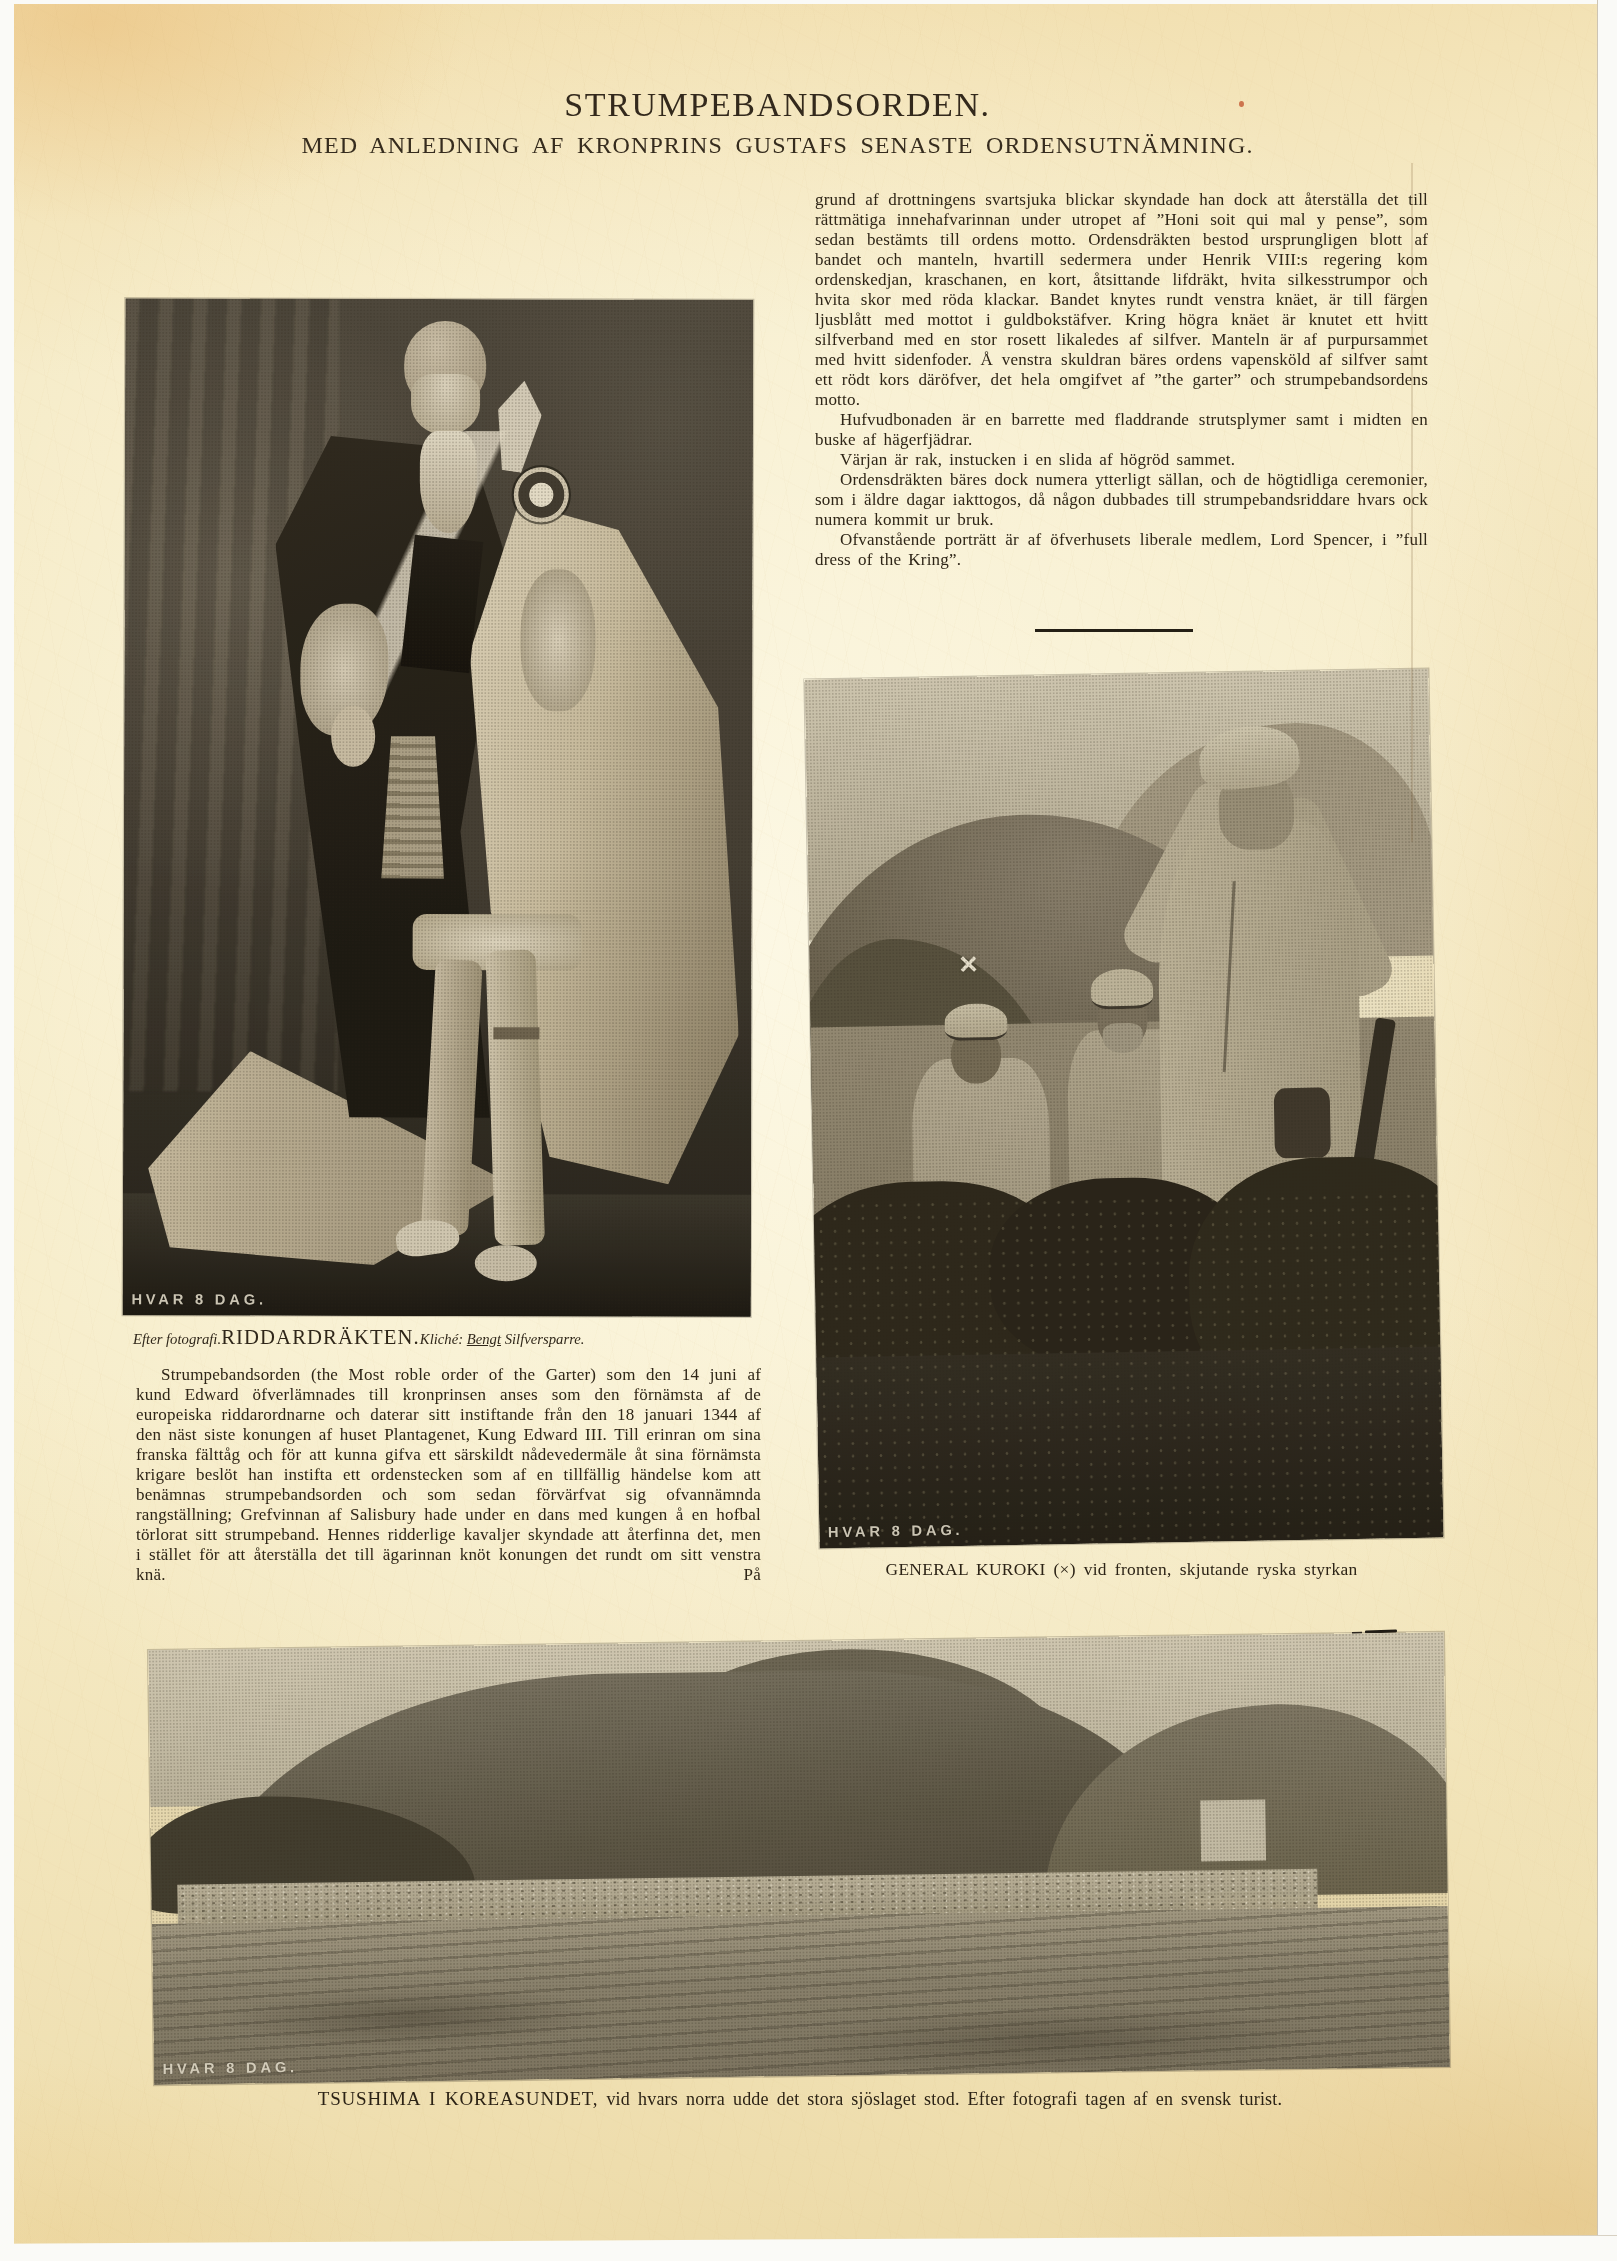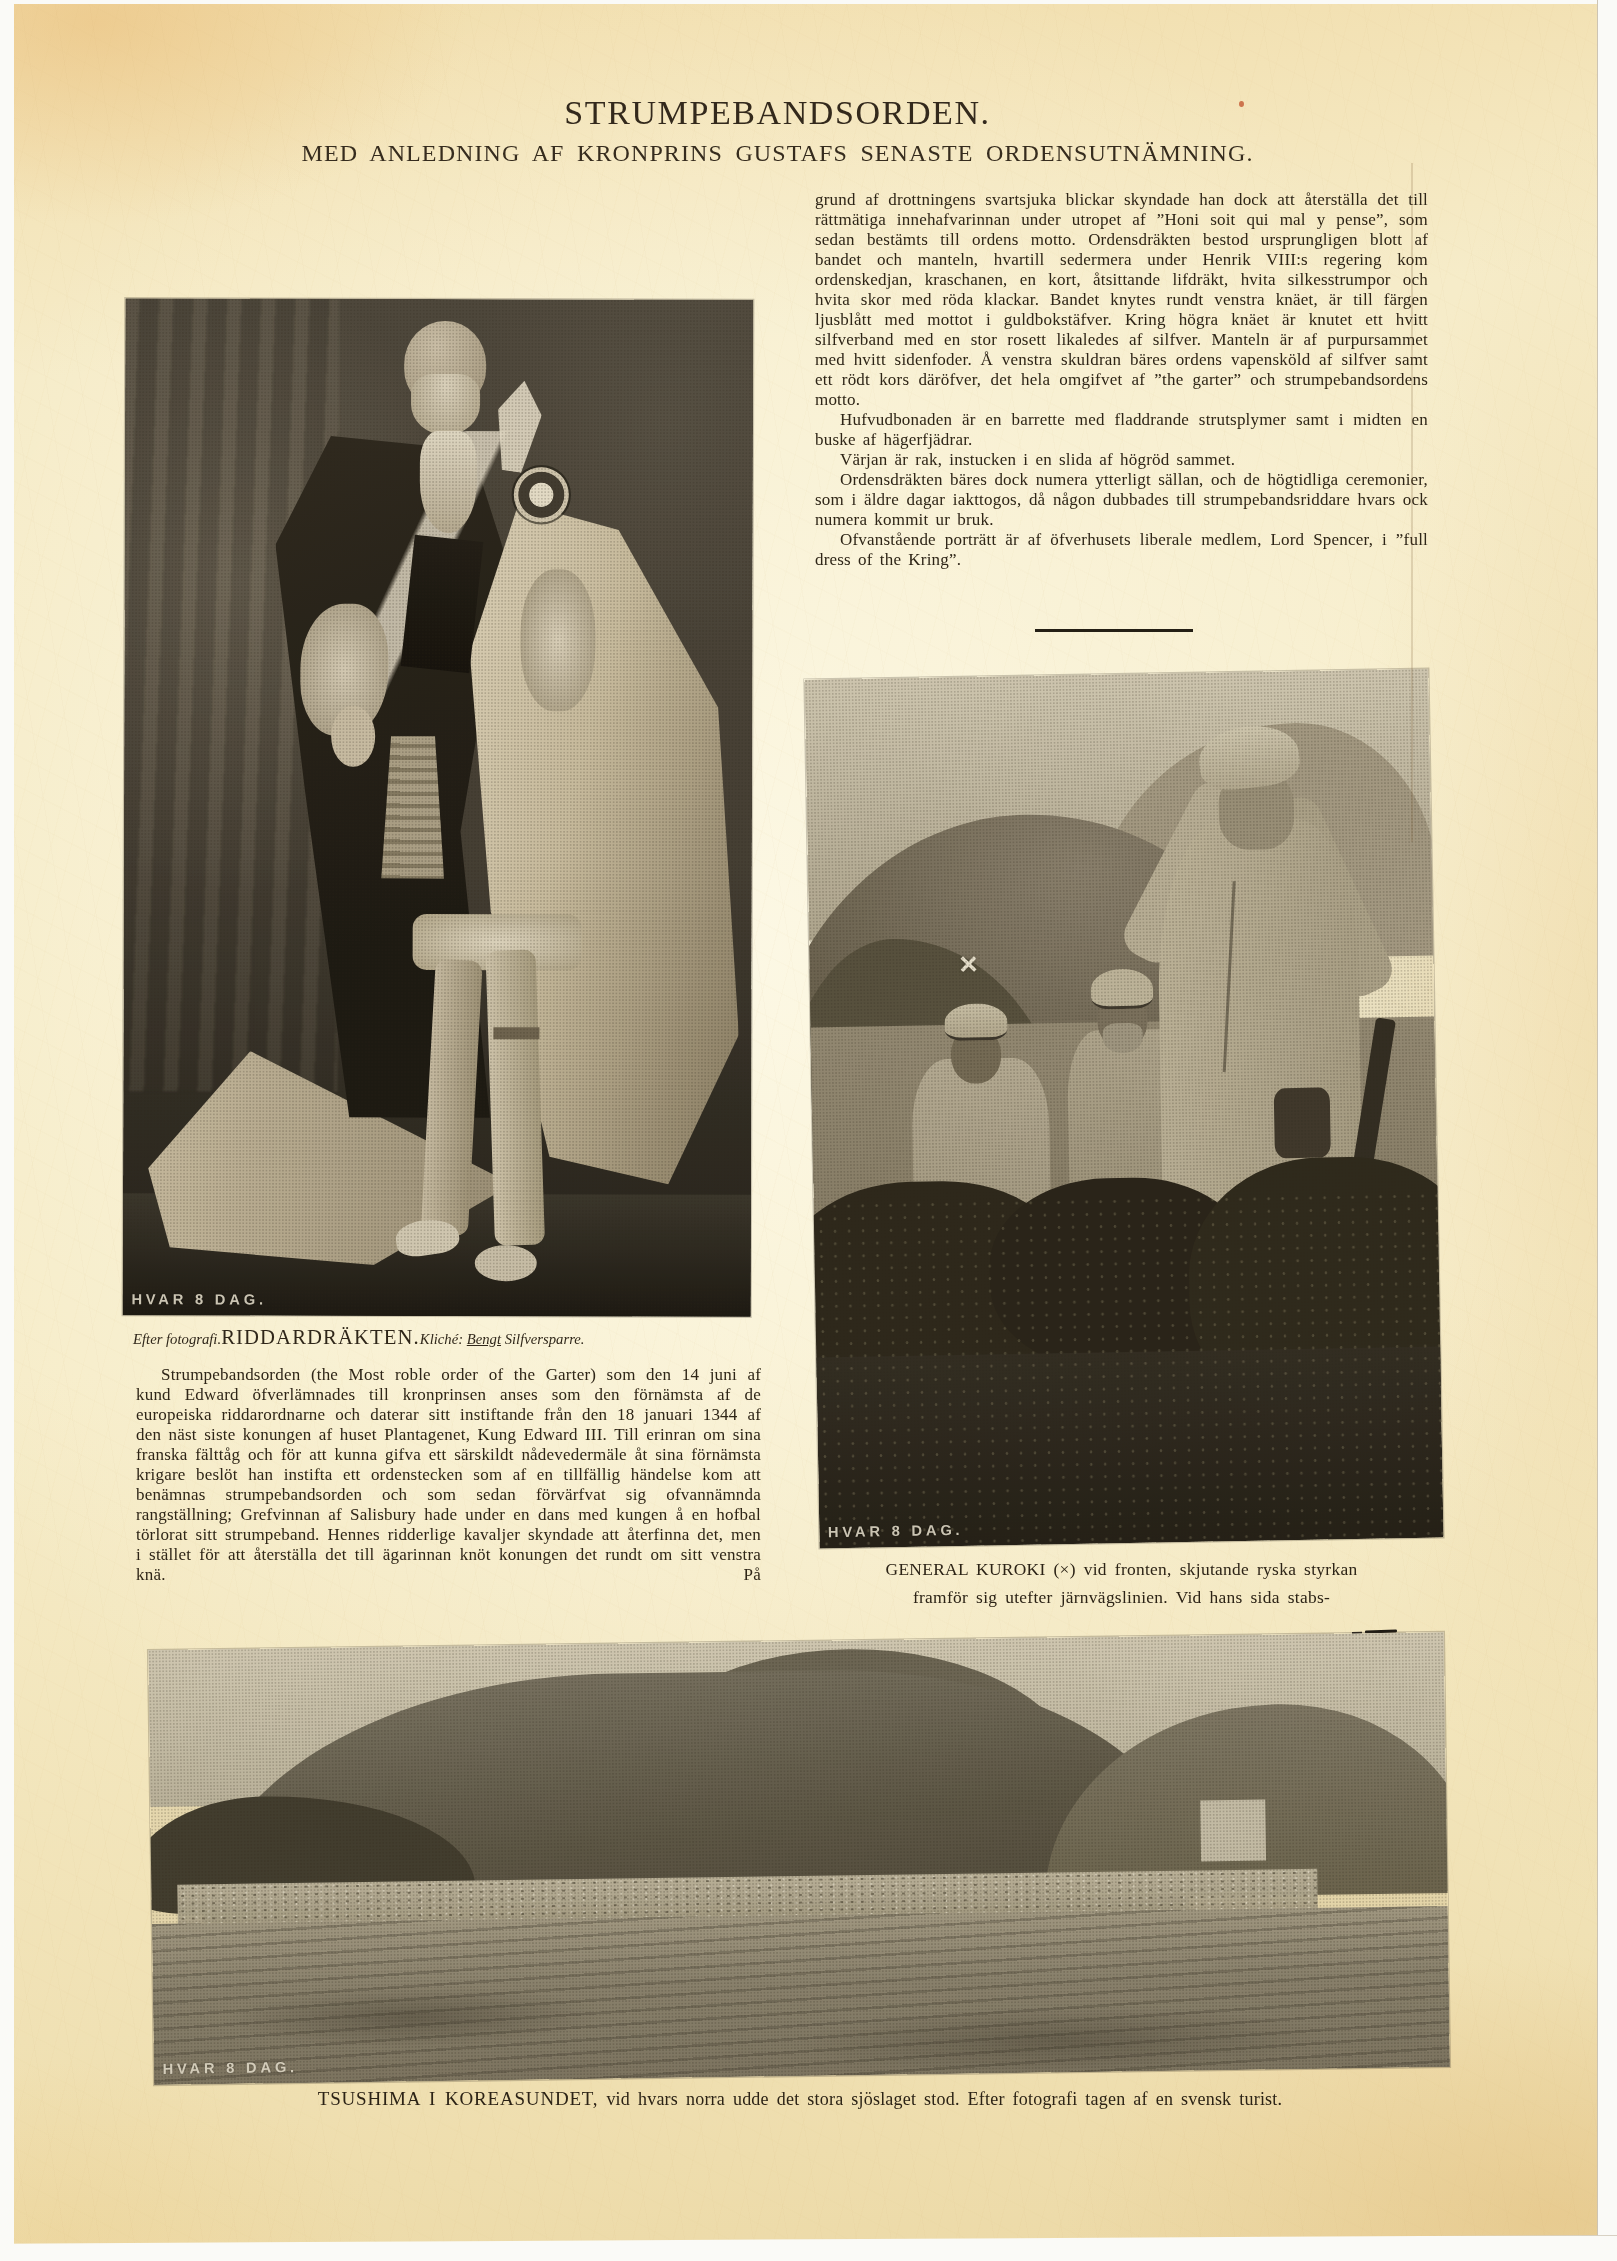--- a/index.html
+++ b/index.html
@@ -27,21 +27,21 @@
   .edge-top{left:0;top:0;width:100%;height:4.3px;}
   .edge-right{left:1597px;top:0;width:20.7px;height:100%;border-left:1.1px solid rgba(150,130,95,.45);}
   .edge-bottom{left:0;top:2235px;width:100%;height:27px;clip-path:polygon(0 8.7px,100% 0,100% 100%,0 100%);border-top:1.1px solid rgba(150,130,95,.35);}
   .crease{position:absolute;left:1411px;top:163px;width:1.6px;height:679px;background:rgba(125,95,55,.20);filter:blur(0.5px);}
   .speck{position:absolute;left:1239px;top:101px;width:4.9px;height:6px;border-radius:50%;background:#c04f28;opacity:.75;}
   .dash-mark{position:absolute;left:1365px;top:1630px;width:31.5px;height:3.3px;background:#1f1b14;border-radius:1.1px;transform:rotate(-2deg);}
   .dash-mark::before{content:"";position:absolute;left:-13px;top:1.1px;width:9.8px;height:1.6px;background:#2a251d;}
 
   
   .masthead{position:absolute;left:98px;top:86px;width:1359px;text-align:center;}
-  .title{font-size:34px;letter-spacing:1.6px;font-weight:400;color:#33291c;margin:8px;}
+  .title{font-size:34px;letter-spacing:1.6px;font-weight:400;color:#33291c;margin:0;}
   .subtitle{font-size:24px;letter-spacing:1.1px;word-spacing:5.4px;font-weight:400;color:#362c1e;margin:7.6px 0 0 0;}
 
   
   .col{position:absolute;text-align:justify;font-size:17px;line-height:20px;letter-spacing:0.2px;word-spacing:2.7px;color:#2e2517;}
   .col p{margin:0;font-family:Liberation Serif, serif;}
   .col p.ind{text-indent:25px;}
   .col-right{left:815px;top:190px;width:613px;}
   .col-left{left:136px;top:1365px;width:625px;}
   .col-left p{text-align-last:justify;}
   .rule{position:absolute;left:1035px;top:629px;width:158px;height:2.7px;background:#241f15;}
@@ -226,21 +226,20 @@
     <div class="kr-bush-band"></div>
     <div class="kr-speckle"></div>
     <span class="kr-x">×</span>
     <div class="ht"></div>
     <div class="tint"></div>
     <span class="wm">HVAR 8 DAG.</span>
   </figure>
 
   <div class="kuroki-caption">
     <div>GENERAL KUROKI (×) vid fronten, skjutande ryska styrkan</div>
-    <div>framför sig utefter järnvägslinien.  Vid hans sida stabs-</div>
   </div>
 
   <div class="dash-mark"></div>
 
   <figure class="photo tsushima">
     <div class="ts-sky"></div>
     <div class="ts-mtn-peak"></div>
     <div class="ts-mtn-main"></div>
     <div class="ts-mtn-right"></div>
     <div class="ts-bldg"></div>

